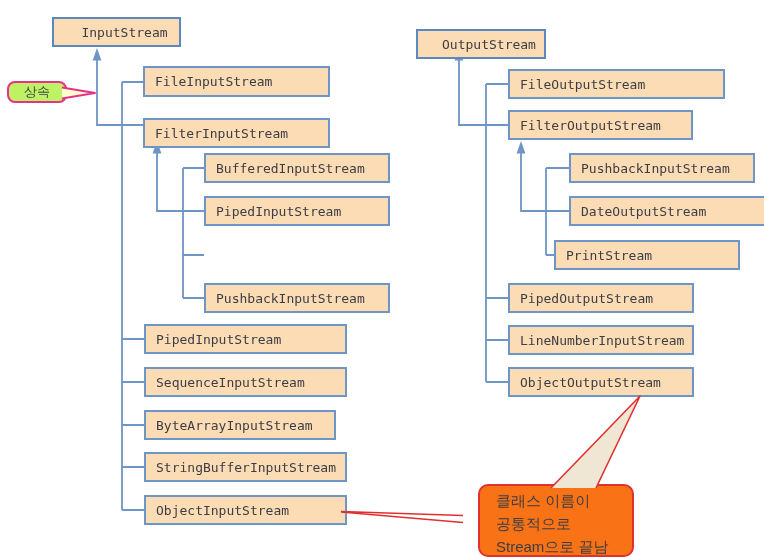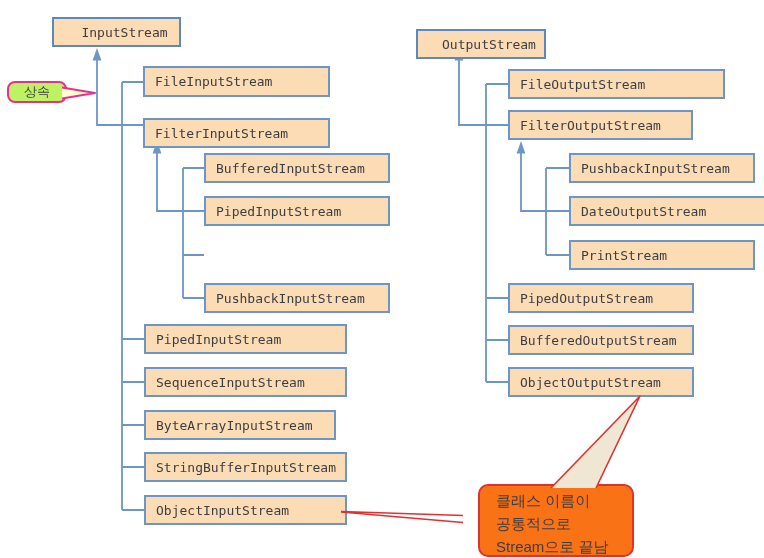--- a/index.html
+++ b/index.html
@@ -57,23 +57,23 @@
   <div class="node" style="left:144px;top:367px;width:203px">SequenceInputStream</div>
   <div class="node" style="left:144px;top:410px;width:192px">ByteArrayInputStream</div>
   <div class="node" style="left:144px;top:452px;width:203px">StringBufferInputStream</div>
   <div class="node" style="left:144px;top:495px;width:203px">ObjectInputStream</div>
 
   <div class="node root" style="left:416px;top:29px;width:130px">OutputStream</div>
   <div class="node" style="left:508px;top:69px;width:217px">FileOutputStream</div>
   <div class="node" style="left:508px;top:110px;width:185px">FilterOutputStream</div>
   <div class="node" style="left:569px;top:153px;width:186px">PushbackInputStream</div>
   <div class="node" style="left:569px;top:196px;width:198px">DateOutputStream</div>
-  <div class="node" style="left:569px;top:240px;width:186px">PrintStream</div>
+  <div class="node" style="left:554px;top:240px;width:186px">PrintStream</div>
   <div class="node" style="left:508px;top:283px;width:186px">PipedOutputStream</div>
-  <div class="node" style="left:508px;top:325px;width:186px">BufferedOutputStream</div>
+  <div class="node" style="left:508px;top:325px;width:186px">LineNumberInputStream</div>
   <div class="node" style="left:508px;top:367px;width:186px">ObjectOutputStream</div>
 
   <div class="callout-inherit">
     <span>상속</span>
   </div>
   <div class="callout-note">클래스 이름이
 공통적으로
 Stream으로 끝남</div>
 
   <svg class="layer" viewBox="0 0 764 558">

